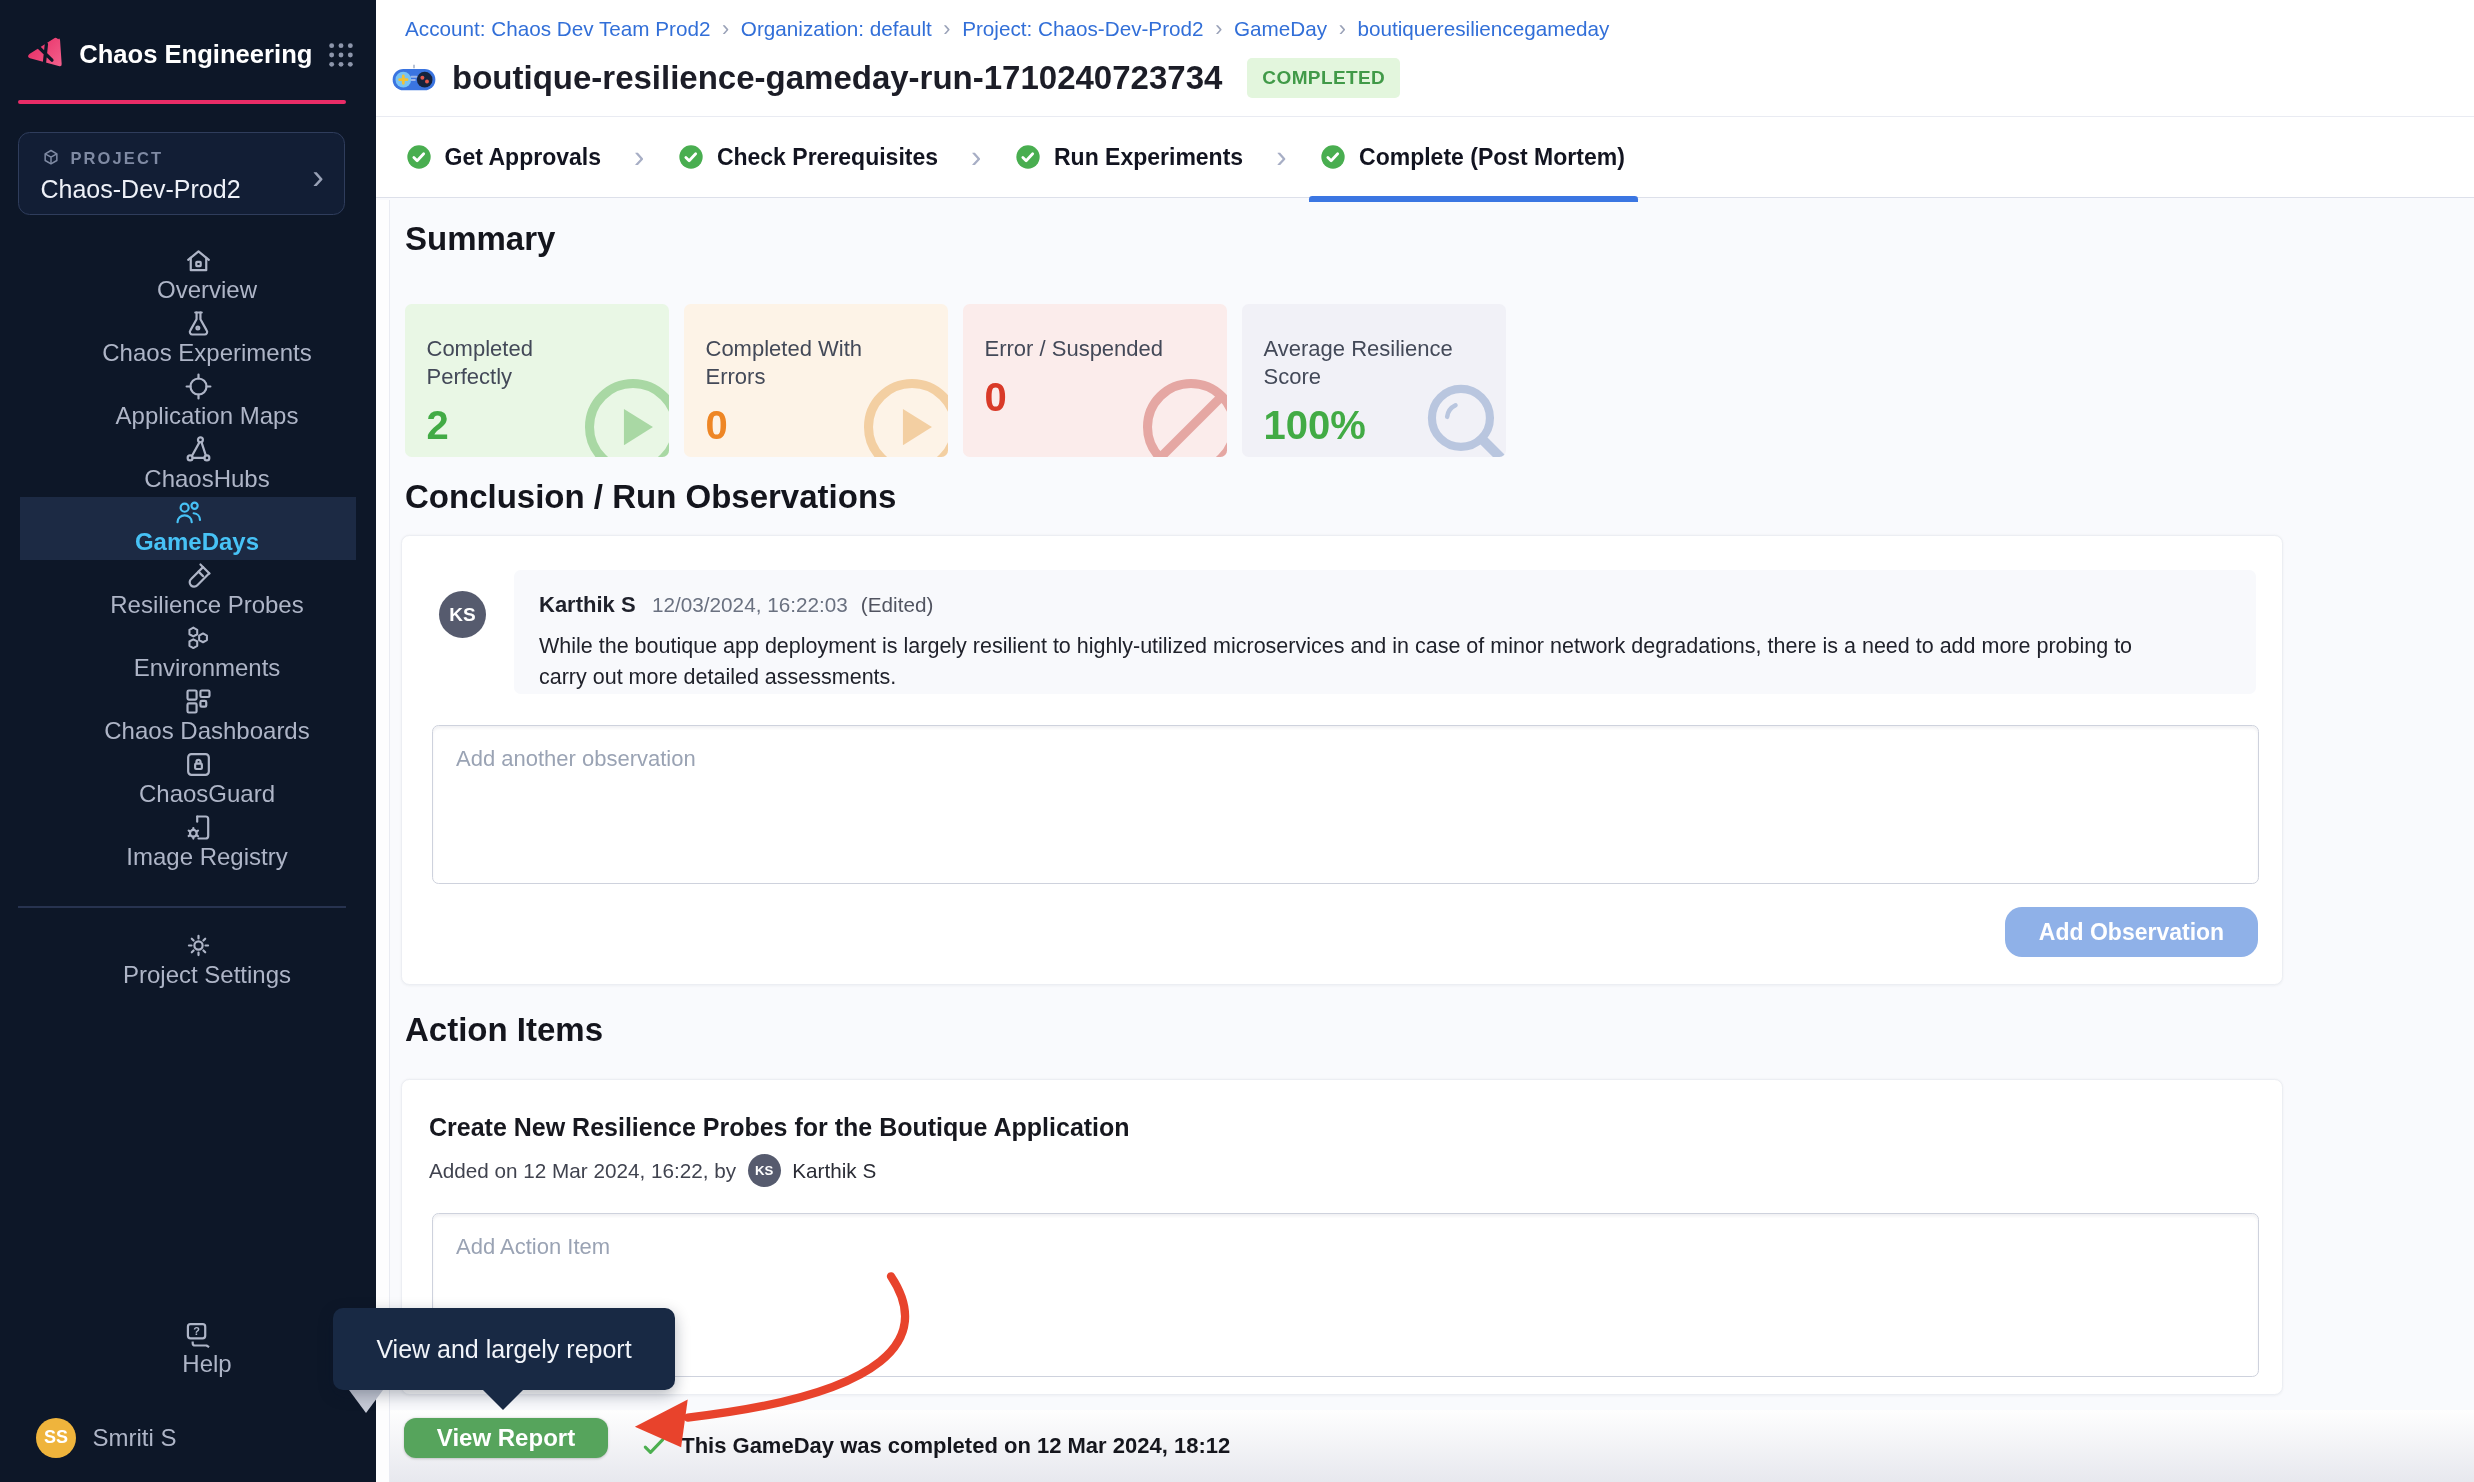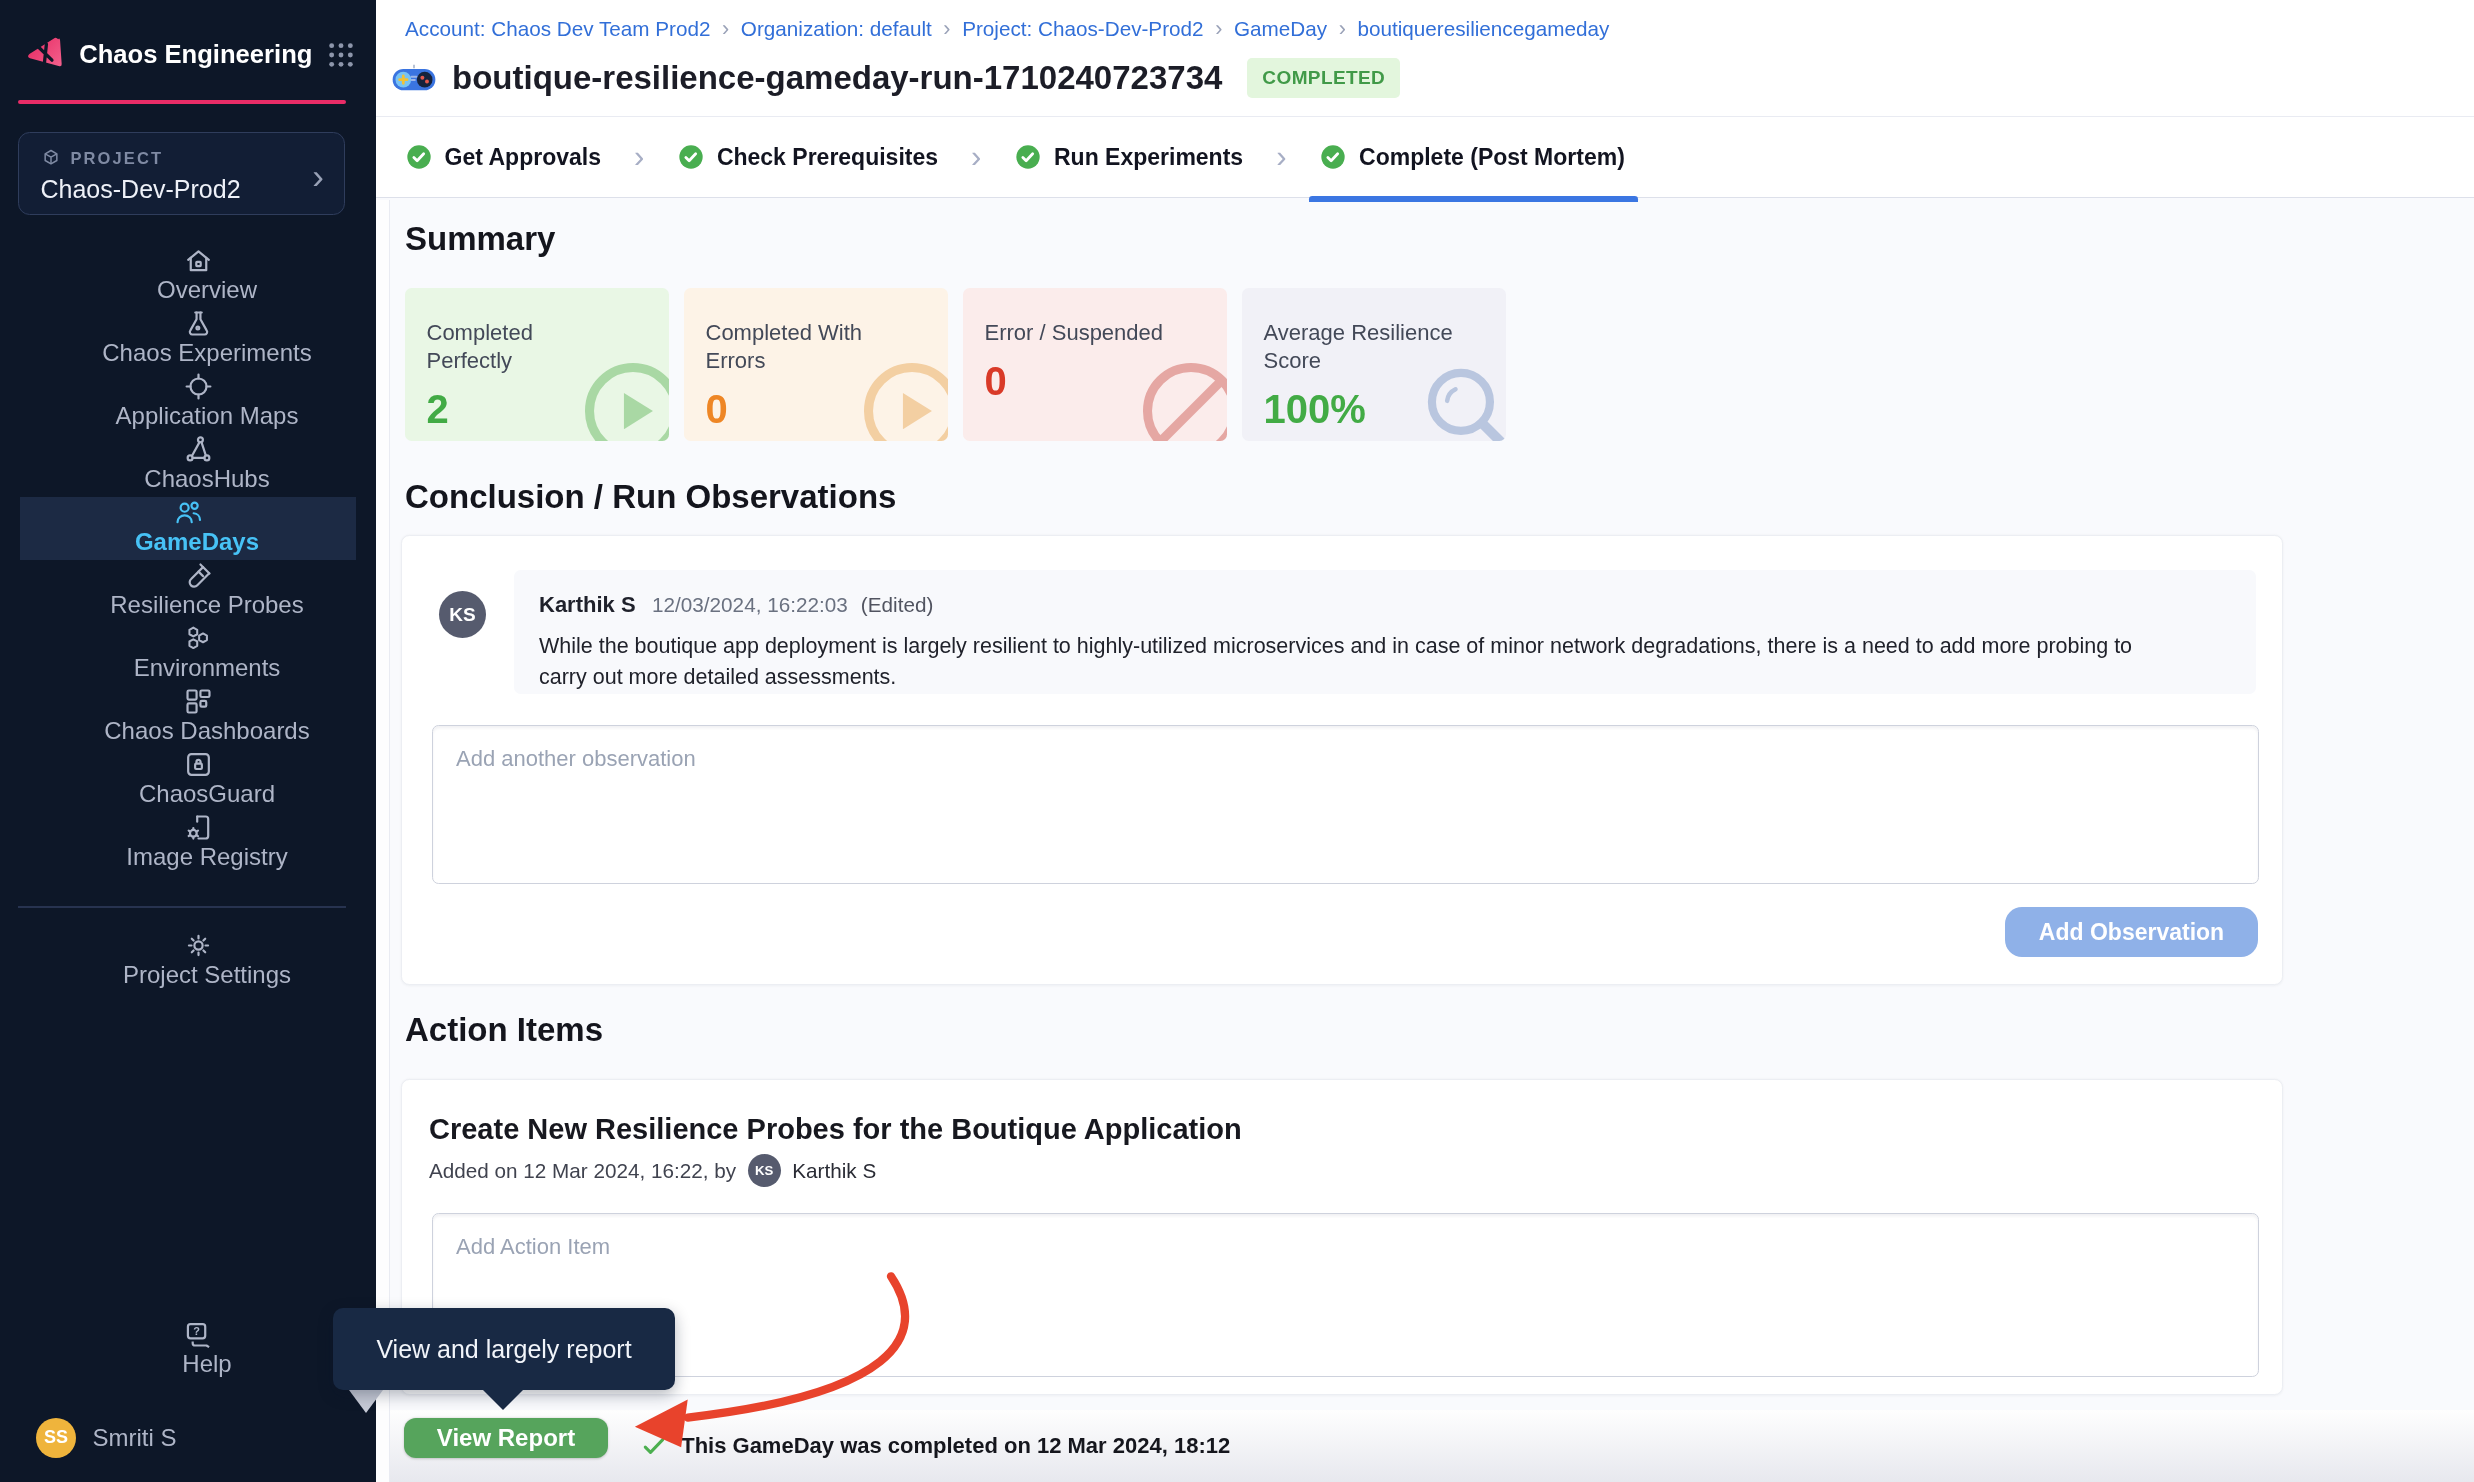--- a/index.html
+++ b/index.html
@@ -46,21 +46,21 @@
   .step { height:86px; display:flex; align-items:center; position:relative; cursor:pointer; }
   .step svg { width:28px; height:28px; margin-right:11.6px; flex:none; }
   .step-label { font-size:23px; font-weight:600; color:#121420; white-space:nowrap; }
   .step.active::after { content:""; position:absolute; left:-10px; right:-13.2px; bottom:-1.7px; height:5.8px; background:#3b76e2; border-radius:3.3px 3.3px 0 0; }
   .step-chev { color:#a7aec5; font-size:31px; margin:0 33px; font-weight:400; }
 
   
   .gutter { position:absolute; left:376px; top:200px; bottom:0; width:14px; background:#fdfdfe; border-right:1.7px solid #e9ebf2; }
   .h2 { position:absolute; font-size:33px; font-weight:700; color:#14151d; }
 
-  .cards { position:absolute; left:405px; top:288px; display:flex; gap:15px; }
+  .cards { position:absolute; left:405px; top:304px; display:flex; gap:15px; }
   .scard { width:264px; height:153px; border-radius:6.6px; position:relative; overflow:hidden; padding:31px 0 0 21.5px; }
   .scard-label { font-size:22px; line-height:28px; color:#434958; font-weight:500; max-width:198px; position:relative; z-index:2; }
   .scard-value { font-size:40px; font-weight:700; margin-top:11.6px; position:relative; z-index:2; }
   .scard .wm { position:absolute; right:-21.5px; bottom:-28px; width:116px; height:116px; z-index:1; }
   .c-green { background:#e9f7e5; } .c-green .scard-value { color:#42ab45; } .c-green .wm { color:#a9d8a4; }
   .c-orange { background:#fdf3e7; } .c-orange .scard-value { color:#ee8625; } .c-orange .wm { color:#f3cfa2; }
   .c-red { background:#fbeceb; } .c-red .scard-value { color:#d93a28; } .c-red .wm { color:#e5a7a3; }
   .c-gray { background:#f1f1f7; } .c-gray .scard-value { color:#42ab45; } .c-gray .wm { color:#b9c6df; }
 
   .panel { position:absolute; left:401px; width:1882px; background:#fff; border:0.8px solid #eceef3; border-radius:8.3px; box-shadow:0 0.8px 2.5px rgba(20,30,60,0.05); }
@@ -71,21 +71,21 @@
   .cmt-author { font-size:22px; font-weight:700; color:#1f212b; }
   .cmt-time { font-size:20.7px; color:#6a7180; margin-left:16.5px; }
   .cmt-edited { font-size:20.7px; color:#515460; margin-left:13.2px; }
   .cmt-body { margin-top:13.2px; font-size:21.5px; line-height:31px; color:#20222b; max-width:1620px; }
   .ta { position:absolute; background:#fff; border:1.7px solid #ced2dd; border-radius:6.6px; box-shadow:inset 0 2.5px 2.5px rgba(30,40,60,0.06); font-family:"Liberation Sans", sans-serif; font-size:22px; color:#2a2c35; padding:20px 23px; resize:none; outline:none; }
   .ta::placeholder { color:#9aa3b4; }
   #obs-input { left:30px; top:189px; width:1827px; height:159px; }
   .obs-btn { position:absolute; left:1603px; top:371px; width:253px; height:50px; background:#8fb1e8; border:none; border-radius:17px; color:#fff; font-size:23px; font-weight:700; font-family:"Liberation Sans", sans-serif; cursor:pointer; }
 
   #act-panel { top:1079px; height:316px; }
-  .act-title { position:absolute; left:27px; top:33px; font-size:29px; font-weight:700; color:#17181f; }
+  .act-title { position:absolute; left:27px; top:33px; font-size:25px; font-weight:700; color:#17181f; }
   .act-meta { position:absolute; left:27px; top:74px; display:flex; align-items:center; font-size:20.7px; color:#40434f; }
   .act-meta .mini-avatar { width:33px; height:33px; border-radius:50%; background:#565b6e; color:#fff; font-size:13.2px; font-weight:700; display:flex; align-items:center; justify-content:center; margin:0 11.6px; }
   .act-author { color:#2a2c35; }
   #act-input { left:30px; top:133px; width:1827px; height:164px; }
 
   
   #footer { position:absolute; left:390px; top:1410px; right:0; height:72px; background:linear-gradient(#fefefe, #e7e8ee); z-index:10; }
   .view-report { position:absolute; left:14px; top:8.3px; width:204px; height:40px; background:#56a45c; border:none; border-radius:12px; color:#fff; font-size:24px; font-weight:700; font-family:"Liberation Sans", sans-serif; cursor:pointer; box-shadow:0 0.8px 2.5px rgba(0,0,0,0.2); }
   .f-msg { position:absolute; left:250px; top:0; height:72px; display:flex; align-items:center; }
   .f-msg svg { width:28px; height:28px; margin-right:13.2px; }

